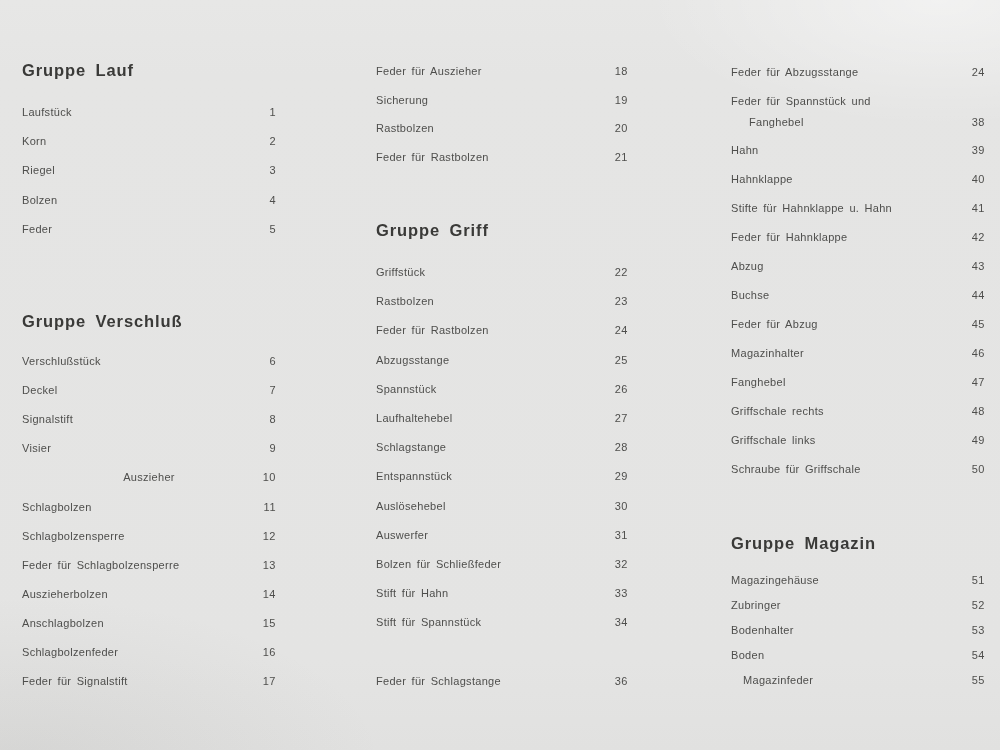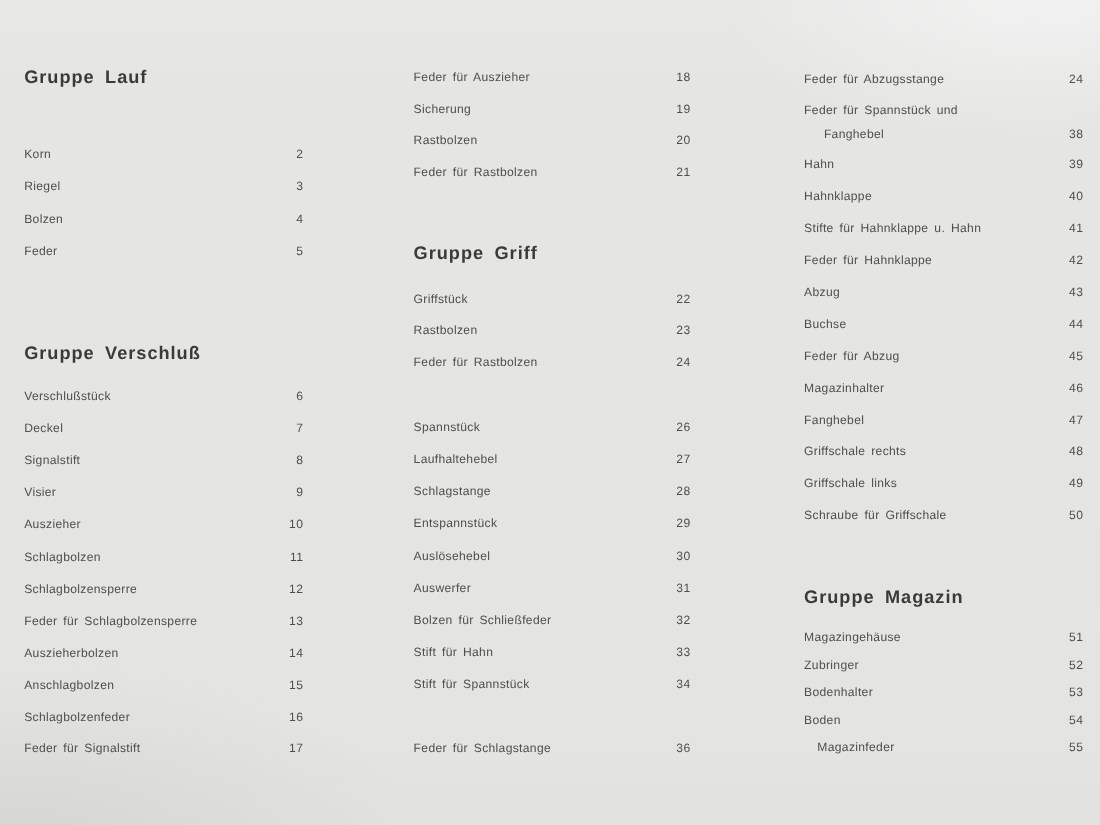--- a/index.html
+++ b/index.html
@@ -62,47 +62,49 @@
     color: #3a3a38;
     white-space: nowrap;
   }
 </style>
 </head>
 <body>
 
 <div id="page">
     <div class="column" style="left: 22px; width: 254px;">
       <div class="group-heading" style="top: 58px;">Gruppe Lauf</div>
+      <div class="row" style="top: 100px;"><span class="part-label">Laufstück</span><span class="part-number">1</span></div>
       <div class="row" style="top: 129.2px;"><span class="part-label">Korn</span><span class="part-number">2</span></div>
       <div class="row" style="top: 158.4px;"><span class="part-label">Riegel</span><span class="part-number">3</span></div>
       <div class="row" style="top: 187.6px;"><span class="part-label">Bolzen</span><span class="part-number">4</span></div>
       <div class="row" style="top: 216.8px;"><span class="part-label">Feder</span><span class="part-number">5</span></div>
       <div class="group-heading" style="top: 309px;">Gruppe Verschluß</div>
       <div class="row" style="top: 349px;"><span class="part-label">Verschlußstück</span><span class="part-number">6</span></div>
       <div class="row" style="top: 378.1px;"><span class="part-label">Deckel</span><span class="part-number">7</span></div>
       <div class="row" style="top: 407.2px;"><span class="part-label">Signalstift</span><span class="part-number">8</span></div>
       <div class="row" style="top: 436.3px;"><span class="part-label">Visier</span><span class="part-number">9</span></div>
-      <div class="row" style="top: 465.4px;"><span class="part-label">Auszieher</span><span class="part-number">10</span></div>
+      <div class="row" style="top: 465.4px; text-align: center;"><span class="part-label">Auszieher</span><span class="part-number">10</span></div>
       <div class="row" style="top: 494.5px;"><span class="part-label">Schlagbolzen</span><span class="part-number">11</span></div>
       <div class="row" style="top: 523.6px;"><span class="part-label">Schlagbolzensperre</span><span class="part-number">12</span></div>
       <div class="row" style="top: 552.7px;"><span class="part-label">Feder für Schlagbolzensperre</span><span class="part-number">13</span></div>
       <div class="row" style="top: 581.8px;"><span class="part-label">Auszieherbolzen</span><span class="part-number">14</span></div>
       <div class="row" style="top: 610.9px;"><span class="part-label">Anschlagbolzen</span><span class="part-number">15</span></div>
       <div class="row" style="top: 640px;"><span class="part-label">Schlagbolzenfeder</span><span class="part-number">16</span></div>
       <div class="row" style="top: 669.1px;"><span class="part-label">Feder für Signalstift</span><span class="part-number">17</span></div>
     </div>
     <div class="column" style="left: 376px; width: 252px;">
       <div class="row" style="top: 59px;"><span class="part-label">Feder für Auszieher</span><span class="part-number">18</span></div>
       <div class="row" style="top: 87.7px;"><span class="part-label">Sicherung</span><span class="part-number">19</span></div>
       <div class="row" style="top: 116.4px;"><span class="part-label">Rastbolzen</span><span class="part-number">20</span></div>
       <div class="row" style="top: 145.1px;"><span class="part-label">Feder für Rastbolzen</span><span class="part-number">21</span></div>
       <div class="group-heading" style="top: 218px;">Gruppe Griff</div>
       <div class="row" style="top: 260px;"><span class="part-label">Griffstück</span><span class="part-number">22</span></div>
       <div class="row" style="top: 289.2px;"><span class="part-label">Rastbolzen</span><span class="part-number">23</span></div>
       <div class="row" style="top: 318.4px;"><span class="part-label">Feder für Rastbolzen</span><span class="part-number">24</span></div>
+      <div class="row" style="top: 347.6px;"><span class="part-label">Abzugsstange</span><span class="part-number">25</span></div>
       <div class="row" style="top: 376.8px;"><span class="part-label">Spannstück</span><span class="part-number">26</span></div>
       <div class="row" style="top: 406px;"><span class="part-label">Laufhaltehebel</span><span class="part-number">27</span></div>
       <div class="row" style="top: 435.2px;"><span class="part-label">Schlagstange</span><span class="part-number">28</span></div>
       <div class="row" style="top: 464.4px;"><span class="part-label">Entspannstück</span><span class="part-number">29</span></div>
       <div class="row" style="top: 493.6px;"><span class="part-label">Auslösehebel</span><span class="part-number">30</span></div>
       <div class="row" style="top: 522.8px;"><span class="part-label">Auswerfer</span><span class="part-number">31</span></div>
       <div class="row" style="top: 552px;"><span class="part-label">Bolzen für Schließfeder</span><span class="part-number">32</span></div>
       <div class="row" style="top: 581.2px;"><span class="part-label">Stift für Hahn</span><span class="part-number">33</span></div>
       <div class="row" style="top: 610.4px;"><span class="part-label">Stift für Spannstück</span><span class="part-number">34</span></div>
       <div class="row" style="top: 668.8px;"><span class="part-label">Feder für Schlagstange</span><span class="part-number">36</span></div>

